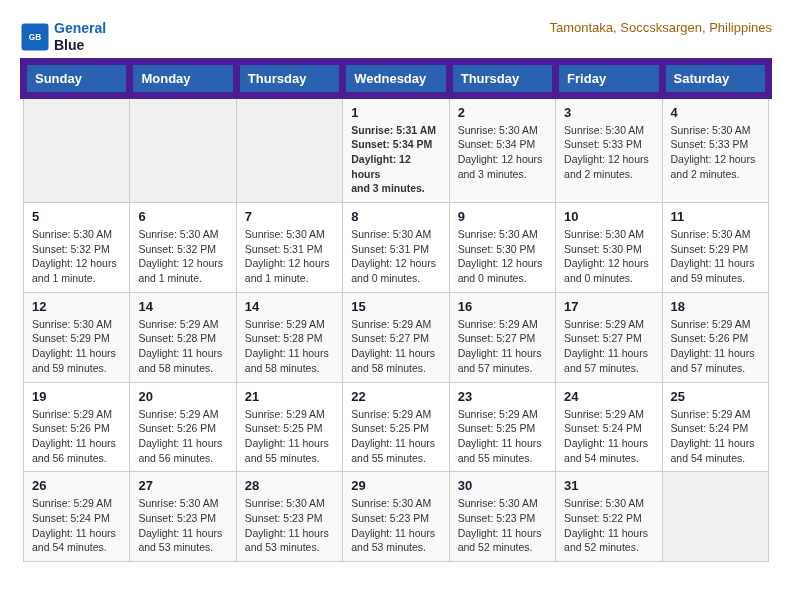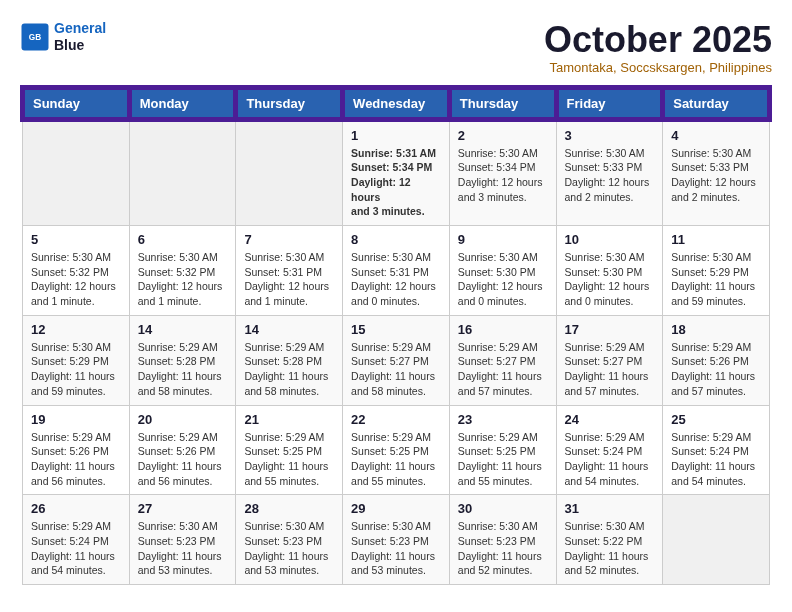--- a/index.html
+++ b/index.html
@@ -7,21 +7,21 @@
       font-family: Arial, sans-serif;
       background: #fff;
       width: 792px;
       min-height: 612px;
       padding: 20px;
     }
     .header-section {
       display: flex;
       justify-content: space-between;
       align-items: flex-start;
-      margin-bottom: 10px;
+      margin-bottom: 4px;
     }
     .logo {
       display: flex;
       align-items: center;
       gap: 4px;
     }
     .logo-text {
       font-size: 14px;
       font-weight: bold;
       color: #1a1a2e;
@@ -53,21 +53,21 @@
       border-collapse: collapse;
       table-layout: fixed;
     }
     thead tr th {
       background-color: #2962b0;
       color: #fff;
       text-align: left;
       padding: 6px 8px;
       font-size: 13px;
       font-weight: bold;
-      border: 5px solid #4c1d95;
+      border: 7px solid #4c1d95;
       margin-left: 32px;
     }
     tbody tr td {
       border: 1px solid #ccc;
       vertical-align: top;
       padding: 6px 8px;
       min-height: 80px;
       background: #fff;
     }
     tbody tr:nth-child(odd) td {
@@ -97,21 +97,20 @@
     <svg class="logo-icon" viewBox="0 0 40 40">
       <rect x="2" y="2" width="36" height="36" rx="4" fill="#1565c0"></rect>
       <text x="20" y="24" text-anchor="middle" fill="white" font-size="11" font-weight="bold">GB</text>
     </svg>
     <div class="logo-text">
       <div><span>General</span></div>
       <div>Blue</div>
     </div>
   </div>
   <div class="title-section">
-    <div class="month-title">October 2025</div>
     <div class="location-title">Tamontaka, Soccsksargen, Philippines</div>
   </div>
 </div>
 
 <table>
   <thead>
     <tr>
     <th>Sunday</th>
         <th>Monday</th>
         <th>Thursday</th>

